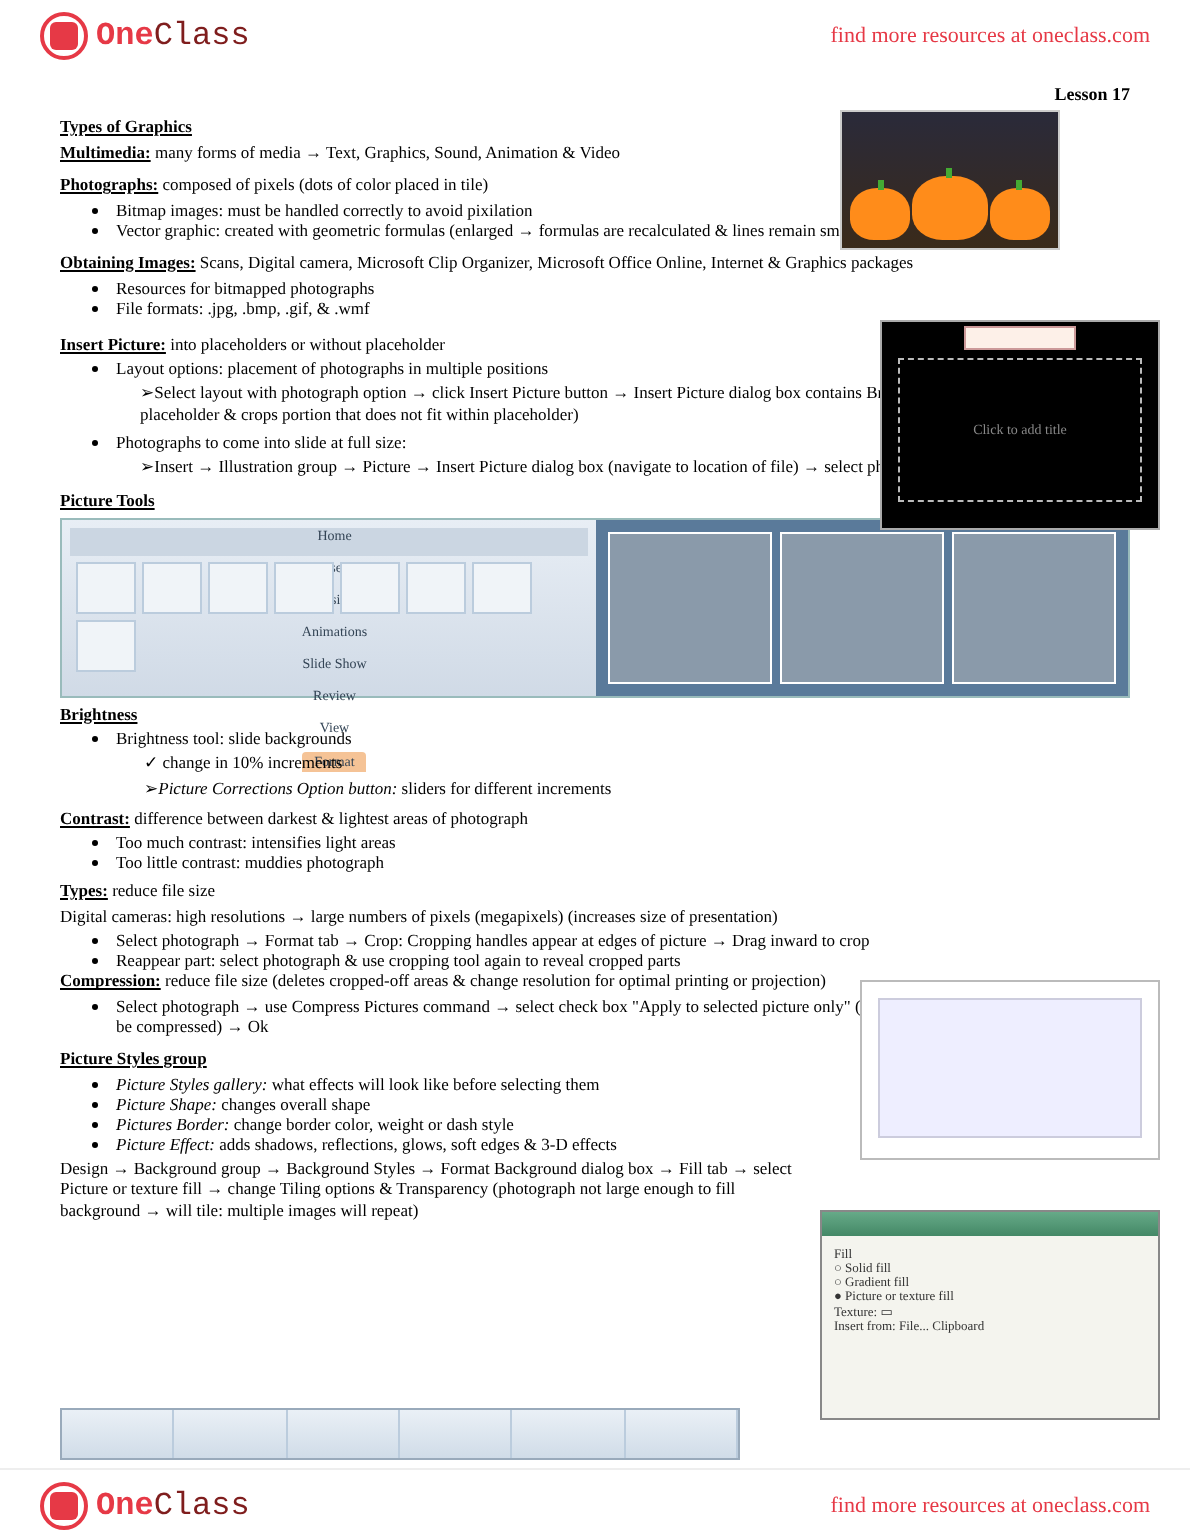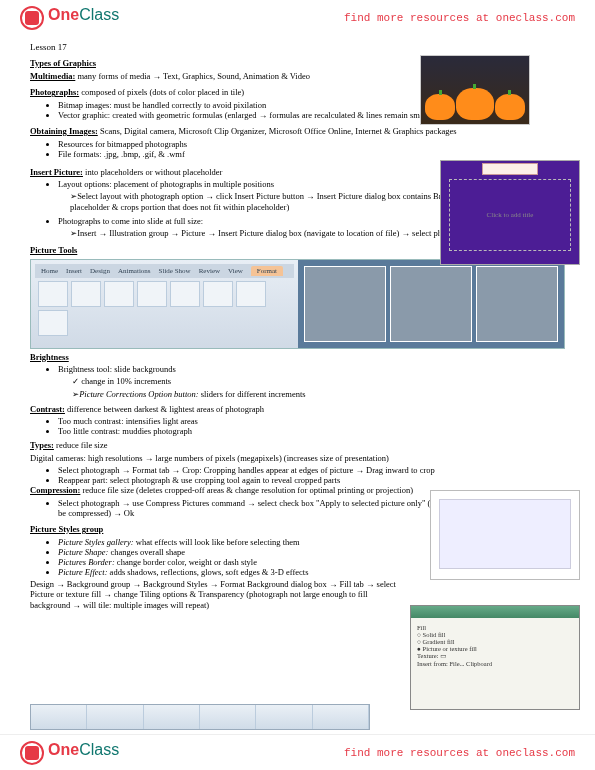--- a/index.html
+++ b/index.html
@@ -1,45 +1,45 @@
 <!DOCTYPE html>
 <html><head>
 <meta charset="utf-8">
 <style>
   * { margin: 0; padding: 0; box-sizing: border-box; }
   body { width: 595px; height: 770px; font-family: "Times New Roman", serif; font-size: 8.5px; background: #fff; color: #000; position: relative; overflow: hidden; }
   .header, .footer { display: flex; align-items: center; justify-content: space-between; padding: 8px 20px; height: 36px; }
   .footer { position: absolute; bottom: 0; left: 0; right: 0; border-top: 1px solid #eee; }
-  .logo { display: flex; font-family: Liberation Sans, sans-serif; }
+  .logo { display: flex; align-items: center; font-family: Liberation Mono, monospace; }
   .logo-icon { width: 24px; height: 24px; border-radius: 50%; border: 2px solid #e63946; display: flex; align-items: center; justify-content: center; margin-right: 4px; }
   .logo-icon-inner { width: 14px; height: 14px; background: #e63946; border-radius: 3px; }
   .logo-one { font-size: 16px; font-weight: bold; color: #e63946; }
-  .logo-class { font-size: 16px; font-weight: 300; color: #0f766e; }
-  .header-link { color: #e63946; font-size: 11px; font-family: Liberation Mono, monospace; margin-left: 48px; }
+  .logo-class { font-size: 16px; font-weight: 300; color: #7f1d1d; }
+  .header-link { color: #e63946; font-size: 11px; font-family: Liberation Serif, serif; margin-left: 48px; }
   .content { padding: 4px 30px 40px 30px; }
-  .lesson-title { text-align: left; font-weight: normal; font-size: 9px; margin: 2px 0 6px; }
+  .lesson-title { text-align: right; font-weight: bold; font-size: 9px; margin: 2px 0 6px; }
   .bold { font-weight: bold; }
   .italic { font-style: italic; }
   .und { text-decoration: underline; }
   .line { margin: 2px 0; line-height: 1.25; }
   ul { list-style: disc; margin-left: 28px; }
   .arrow-item { margin-left: 42px; }
   .sub { margin-left: 40px; }
   .float-img { position: absolute; background: #f4e8d0; border: 1px solid #ccc; }
   .pumpkins { right: 65px; top: 55px; width: 110px; height: 70px; background: linear-gradient(#2a2a3a, #3a2a1a); display:flex; align-items:flex-end; justify-content:space-around; padding:4px; }
   .pumpkin { width: 30px; height: 26px; background: #ff8c1a; border-radius: 45% 45% 40% 40%; position: relative; }
   .pumpkin::before { content:""; position:absolute; top:-4px; left:45%; width:3px; height:5px; background:#4a3; }
-  .slide-prev { right: 15px; top: 160px; width: 140px; height: 105px; background:#4c1d95; border:1px solid #aaa; }
+  .slide-prev { right: 15px; top: 160px; width: 140px; height: 105px; background:#000000; border:1px solid #aaa; }
   .slide-prev .slide-body { margin:18px 8px 8px; height:72px; border:1px dashed #bbb; display:flex; align-items:center; justify-content:center; font-size:7px; color:#888;}
   .slide-prev .top-box { position:absolute; top:2px; left:30%; width:40%; height:12px; border:1px solid #c99; background:#fdf0e8;}
   .ribbon { height: 90px; background: linear-gradient(#e8eef5,#d0dae6); border:1px solid #9bb; margin: 3px 0; display:flex; }
   .ribbon-left { width: 50%; padding:4px; }
   .ribbon-right { width:50%; background:#5a7a9a; display:flex; gap:4px; padding:6px; }
   .thumb { flex:1; background:#8a9aaa; border:1px solid #fff;}
-  .tab-row { height:14px; background:#cbd6e2; display:flex; font-size:7px; align-items:center; gap:8px; padding-left:6px; color:#345;}
+  .tab-row { height:14px; background:#cbd6e2; display:flex; font-size:7px; align-items:center; gap:8px; padding-left:6px; color:#345;flex-direction:column;}
   .tab-active { background:#f5c396; padding:1px 6px; border-radius:2px 2px 0 0;}
   .ribbon-btns { display:flex; flex-wrap:wrap; gap:3px; padding:3px;}
   .rbtn { width:30px; height:26px; background:#f0f4f8; border:1px solid #bcd; }
   .mid-shots { position:absolute; right:15px; top:490px; width:150px; height:90px; background:#fff; border:1px solid #bbb;}
   .mid-shots .inner { margin:8px; height:70px; background:#eef; border:1px solid #ccd;}
   .dialog { position:absolute; right:15px; bottom:60px; width:170px; height:105px; background:#f4f4ee; border:1px solid #888;}
   .dialog .titlebar { height:12px; background:linear-gradient(#6a8,#486); }
   .dialog .body { padding:6px; font-size:6.5px; color:#333;}
   .bottom-ribbon { position:absolute; left:30px; bottom:40px; width:340px; height:26px; background:linear-gradient(#dce6f0,#c4d4e4); border:1px solid #9ab; display:flex;}
   .bottom-ribbon .seg { flex:1; border-right:1px solid #bcd; background:linear-gradient(#eaf0f6,#d0dce8);}

